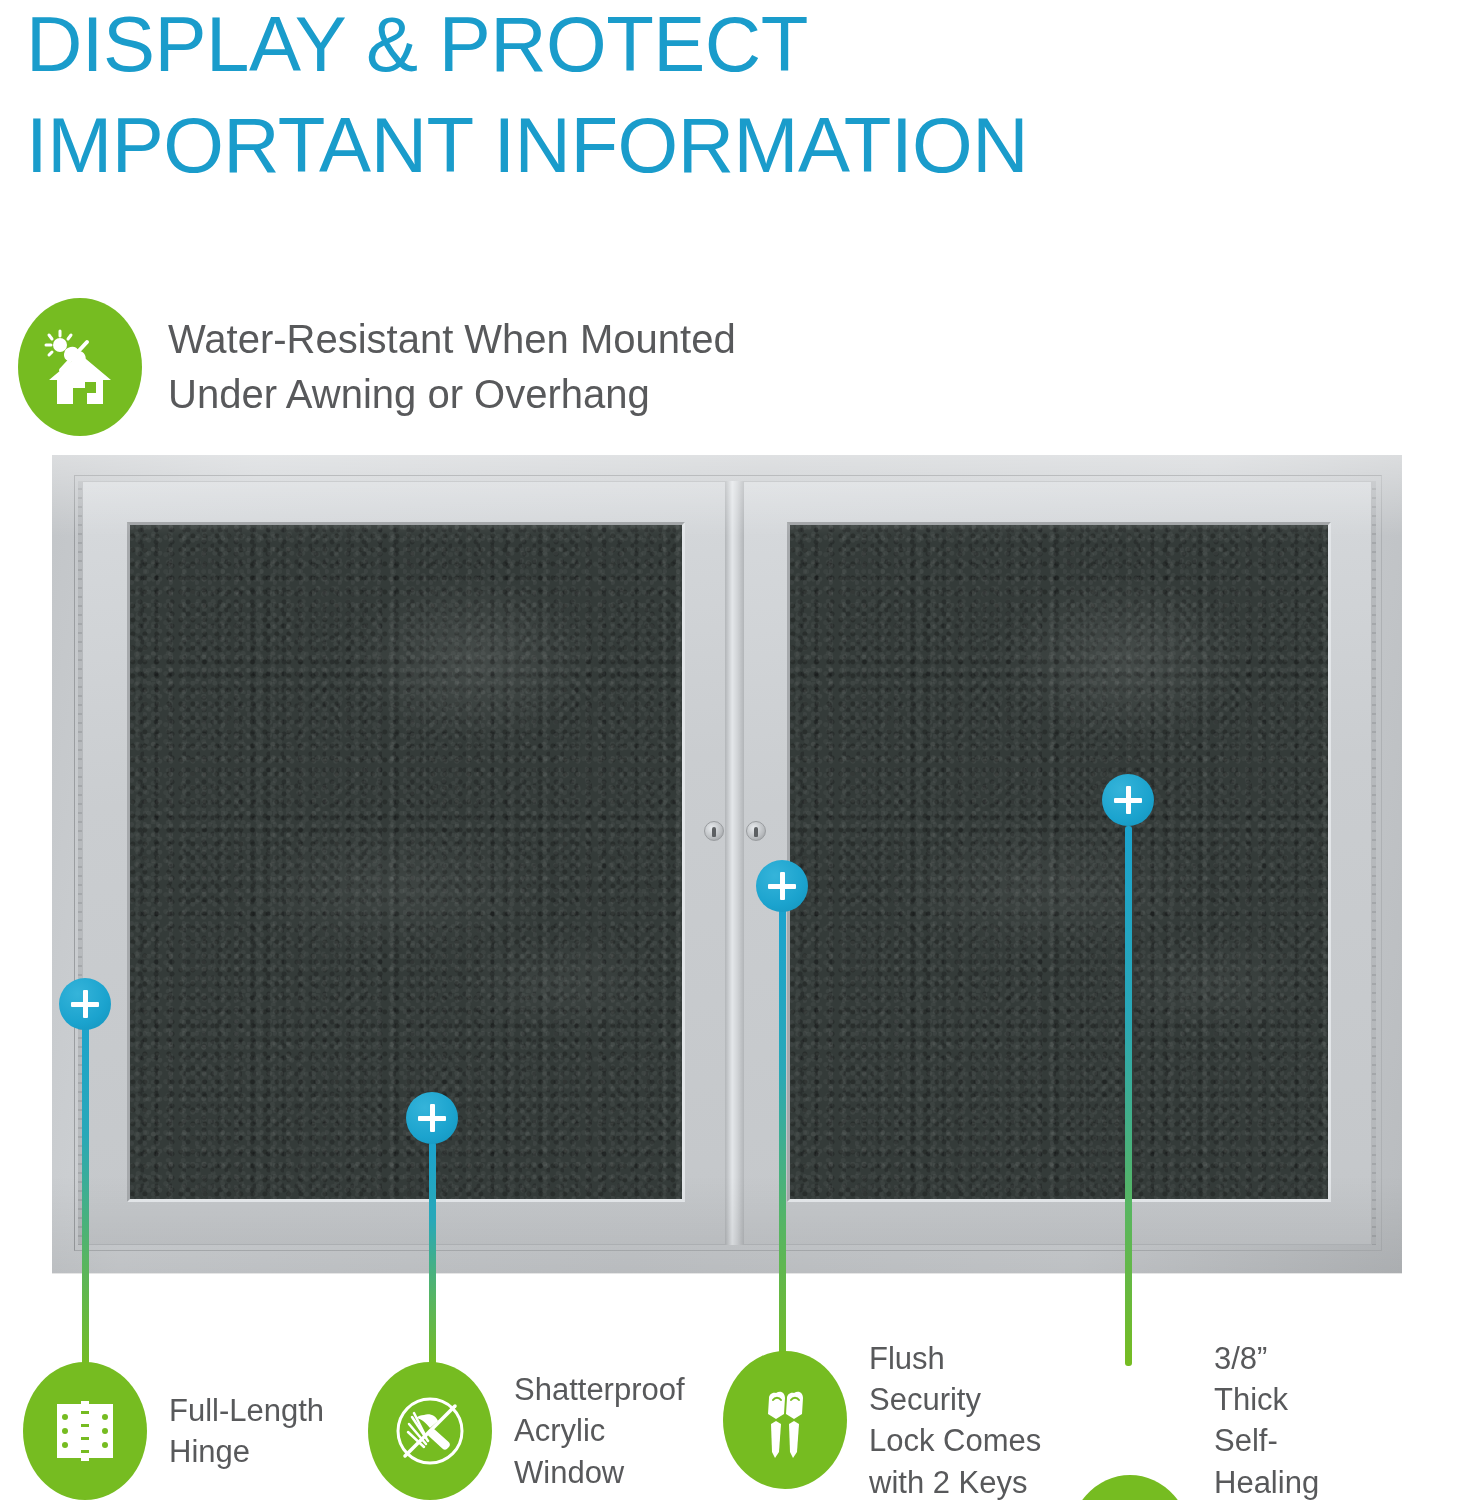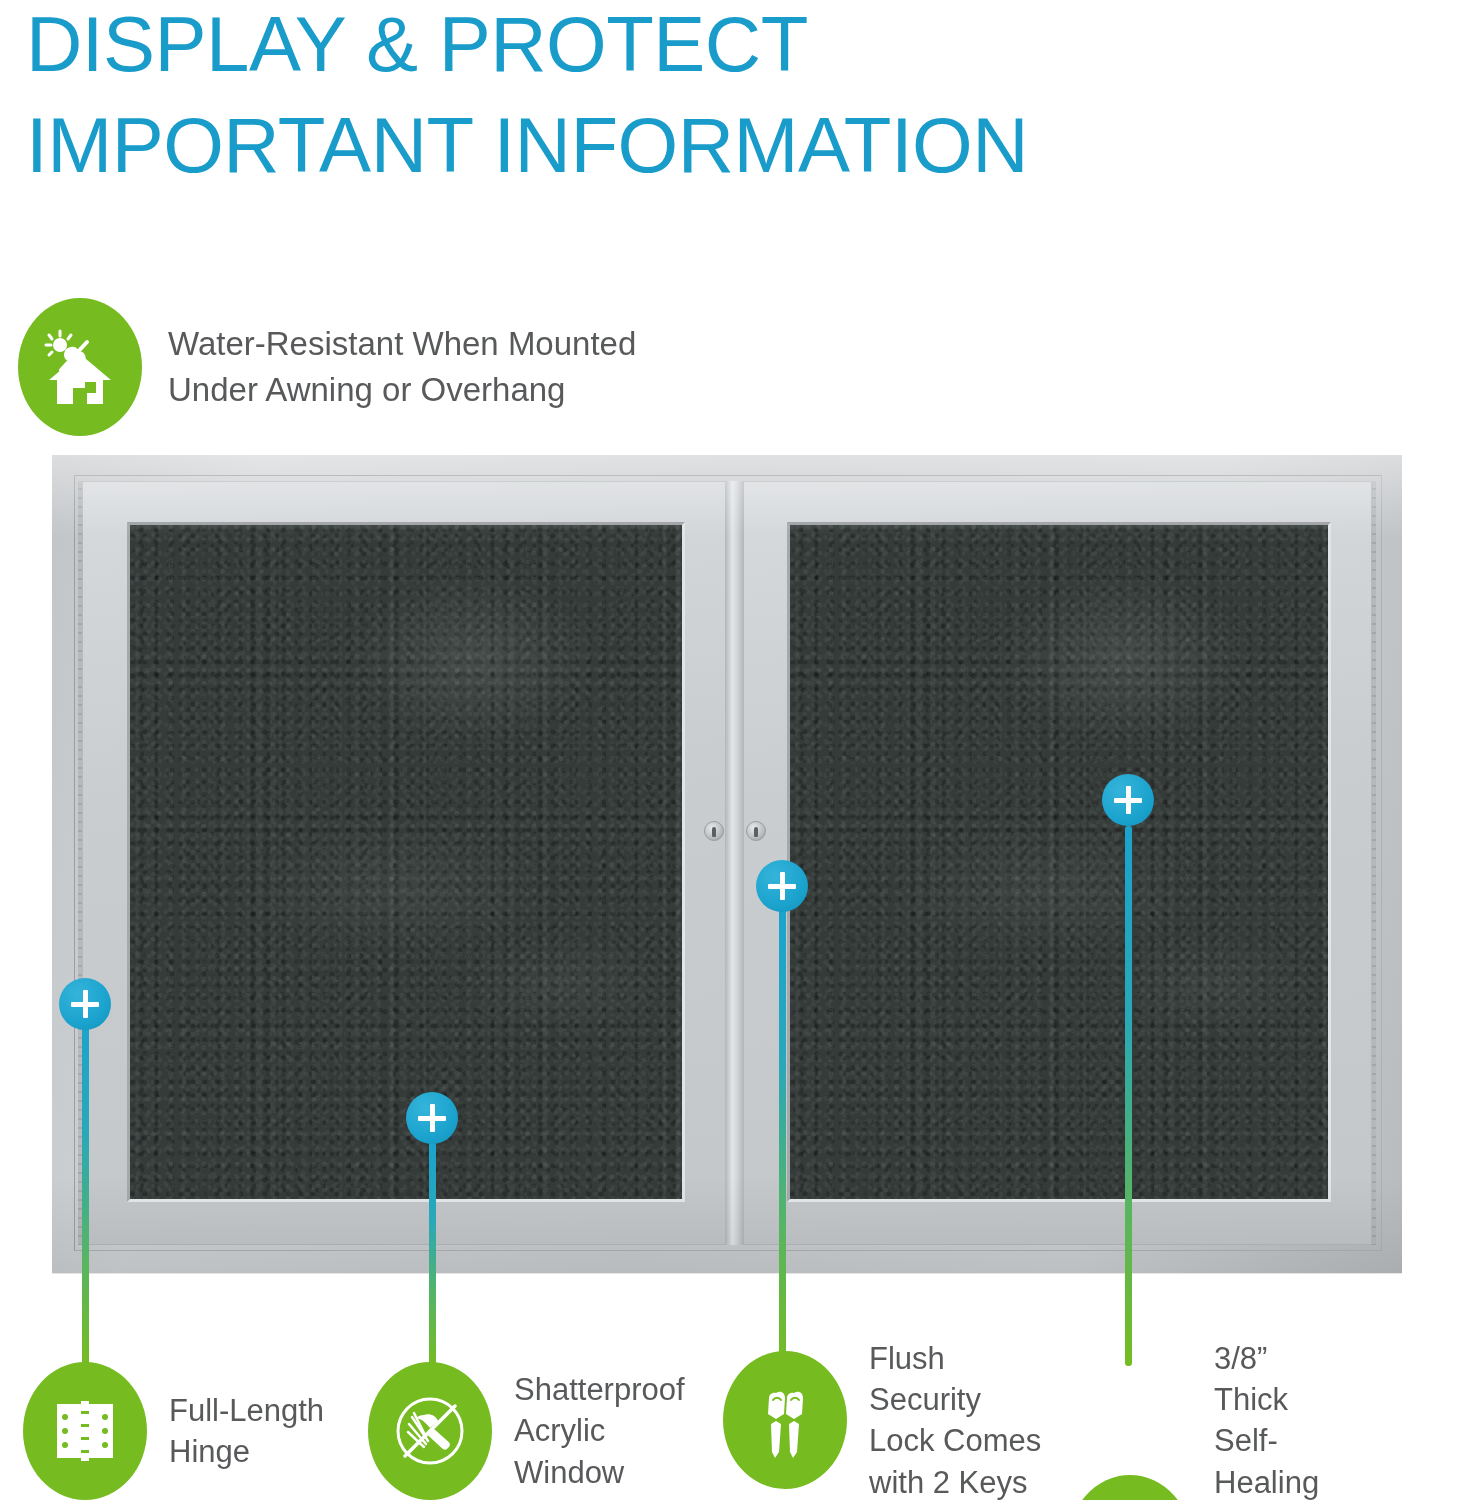--- a/index.html
+++ b/index.html
@@ -26,21 +26,21 @@
     color: #6f7072;
     font-size: 50px;
     font-weight: 300;
     letter-spacing: 0.2px;
   }
 
   
   .top-feature { position: absolute; left: 18px; top: 298px; display: flex; align-items: center; }
   .top-feature .bubble { margin-right: 26px; }
   .top-feature .ftext {
-    color: #58595b; font-size: 33px; line-height: 1.38; font-weight: 400; white-space: pre-line;
+    color: #58595b; font-size: 40px; line-height: 1.38; font-weight: 400; white-space: pre-line;
   }
 
   
   .bubble {
     width: 124px; height: 138px;
     border-radius: 50%;
     background: #76bc21;
     display: flex; align-items: center; justify-content: center;
     flex: none;
     position: relative;

